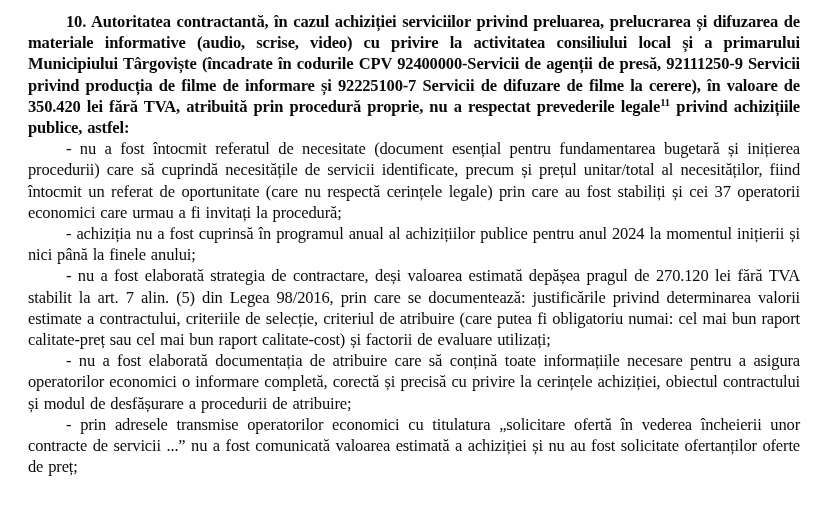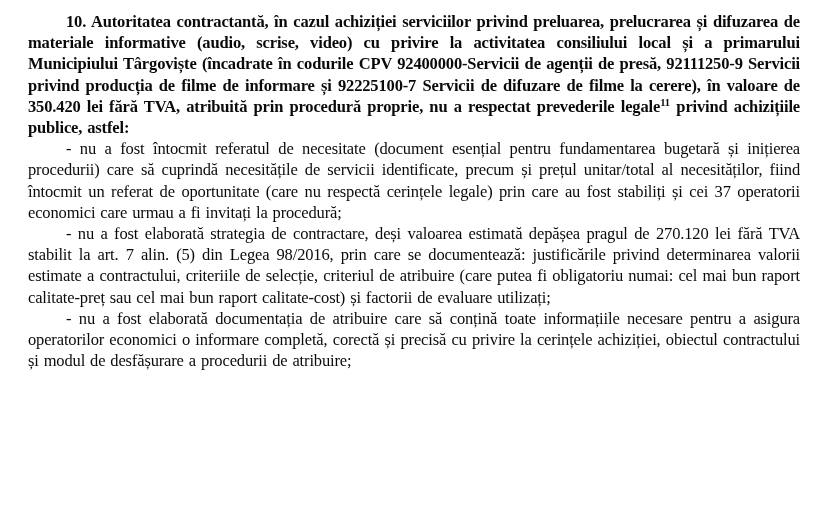--- a/index.html
+++ b/index.html
@@ -43,19 +43,21 @@
 </style>
 </head>
 <body>
 
 <div class="page">
   <p class="para bold"><span>10. Autoritatea contractantă, în cazul achiziției serviciilor privind preluarea, prelucrarea și difuzarea de materiale informative (audio, scrise, video) cu privire la activitatea consiliului local și a primarului Municipiului Târgoviște (încadrate în codurile CPV 92400000-Servicii de agenții de presă, 92111250-9 Servicii privind producția de filme de informare și 92225100-7 Servicii de difuzare de filme la cerere), în valoare de 350.420 lei fără TVA, atribuită prin procedură proprie, nu a respectat prevederile legale</span><sup class="footnote-ref">11</sup><span> privind achizițiile publice, astfel:</span></p>
 
   <p class="para">- nu a fost întocmit referatul de necesitate (document esențial pentru fundamentarea bugetară și inițierea procedurii) care să cuprindă necesitățile de servicii identificate, precum și prețul unitar/total al necesităților, fiind întocmit un referat de oportunitate (care nu respectă cerințele legale) prin care au fost stabiliți și cei 37 operatorii economici care urmau a fi invitați la procedură;</p>
 
 
+  <p class="para">- achiziția nu a fost cuprinsă în programul anual al achizițiilor publice pentru anul 2024 la momentul inițierii și nici până la finele anului;</p>
 
   <p class="para">- nu a fost elaborată strategia de contractare, deși valoarea estimată depășea pragul de 270.120 lei fără TVA stabilit la art. 7 alin. (5) din Legea 98/2016, prin care se documentează: justificările privind determinarea valorii estimate a contractului, criteriile de selecție, criteriul de atribuire (care putea fi obligatoriu numai: cel mai bun raport calitate-preț sau cel mai bun raport calitate-cost) și factorii de evaluare utilizați;</p>
 
   <p class="para">- nu a fost elaborată documentația de atribuire care să conțină toate informațiile necesare pentru a asigura operatorilor economici o informare completă, corectă și precisă cu privire la cerințele achiziției, obiectul contractului și modul de desfășurare a procedurii de atribuire;</p>
 
+  <p class="para">- prin adresele transmise operatorilor economici cu titulatura „solicitare ofertă în vederea încheierii unor contracte de servicii ...” nu a fost comunicată valoarea estimată a achiziției și nu au fost solicitate ofertanților oferte de preț;</p>
 
 </div>
 
 </body></html>

